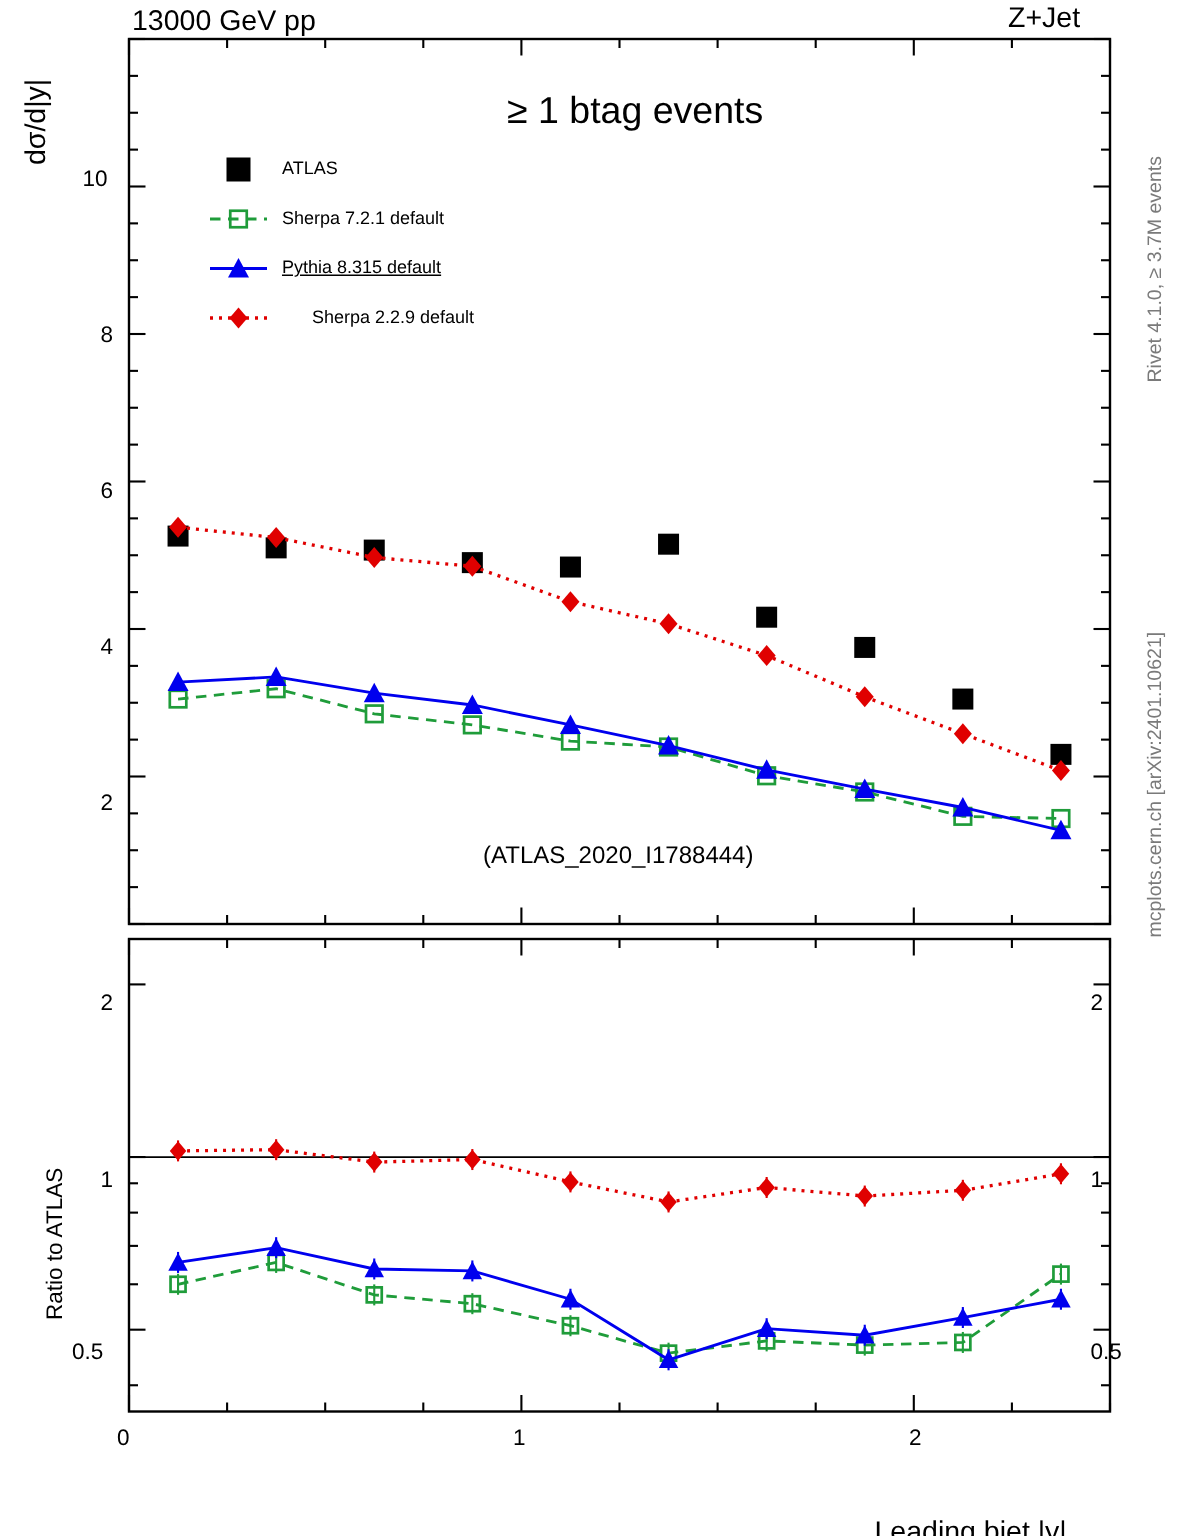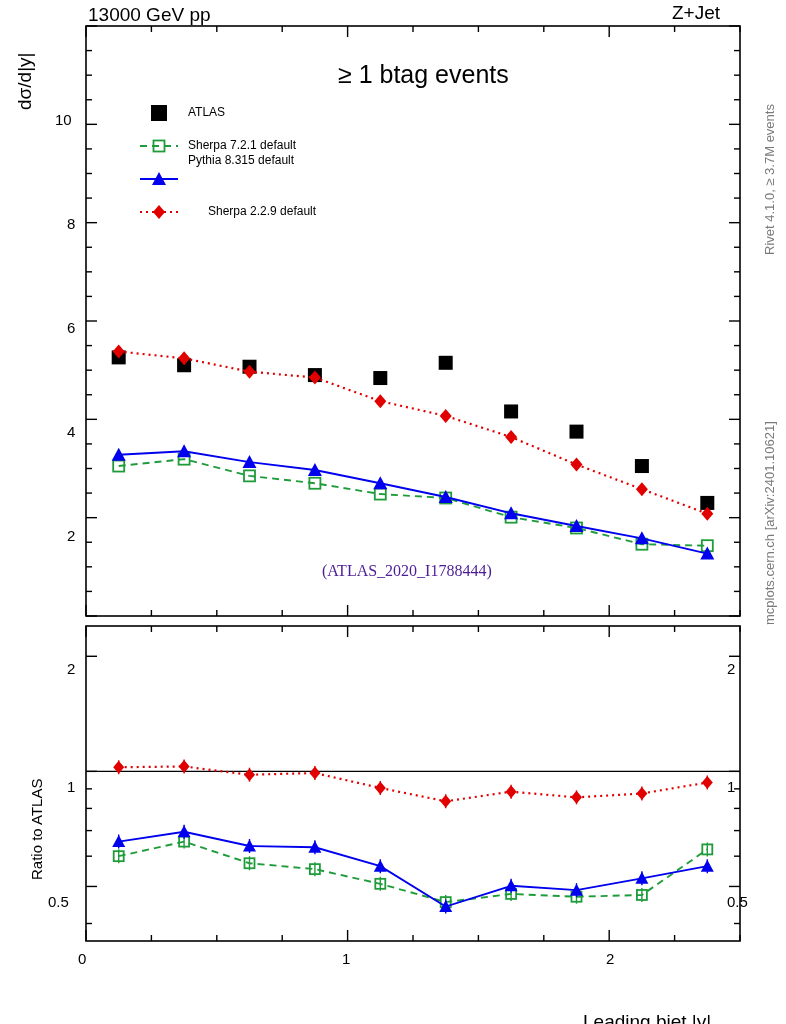--- a/index.html
+++ b/index.html
@@ -1,20 +1,20 @@
 <!DOCTYPE html>
 <html><head>
 <meta charset="utf-8">
 <style>
   html,body{margin:0;padding:0;background:#ffffff;}
   body{width:786px;height:1024px;font-family:"Liberation Sans",sans-serif;color:#000;}
   #root{position:relative;width:786px;height:1024px;overflow:hidden;}
   .txt{position:absolute;white-space:nowrap;}
   .rot90{transform-origin:0 0;transform:rotate(-90deg);}
-  .gray{color:#4c1d95;font-family:Liberation Serif, serif;}
+  .gray{color:#000000;}
   svg{position:absolute;left:0;top:0;}
   .hdr{font-size:19px;}
   .axlab{font-size:19px;}
   .tick{font-size:15px;}
   .leg{font-size:12px;}
   .sidetxt{font-size:13px;color:#7a7a7a;}
 </style>
 </head>
 <body>
 
@@ -30,21 +30,21 @@
   <div class="txt" style="left:28px;top:880px;font-size:15px;transform-origin:0 0;transform:rotate(-90deg);">Ratio to ATLAS</div>
 
   <div class="txt axlab" style="left:583px;top:991px;margin-top:20px;">Leading bjet |y|</div>
 
   <div class="txt" style="left:338px;top:60px;font-size:25px;">≥ 1 btag events</div>
 
   <div class="txt gray" style="left:322px;top:562px;font-size:16px;">(ATLAS_2020_I1788444)</div>
 
   <div class="txt leg" style="left:188px;top:105px;">ATLAS</div>
   <div class="txt leg" style="left:188px;top:138px;">Sherpa 7.2.1 default</div>
-  <div class="txt leg" style="left:188px;top:153px;">Pythia 8.315 default</div>
+  <div class="txt leg" style="left:188px;top:171px;text-decoration:underline;">Pythia 8.315 default</div>
   <div class="txt leg" style="left:188px;top:204px;margin-left:20px;">Sherpa 2.2.9 default</div>
 
   <div class="txt tick" style="left:55px;top:111px;">10</div>
   <div class="txt tick" style="left:67px;top:215px;">8</div>
   <div class="txt tick" style="left:67px;top:319px;">6</div>
   <div class="txt tick" style="left:67px;top:423px;">4</div>
   <div class="txt tick" style="left:67px;top:527px;">2</div>
 
   <div class="txt tick" style="left:67px;top:660px;">2</div>
   <div class="txt tick" style="left:67px;top:778px;">1</div>

